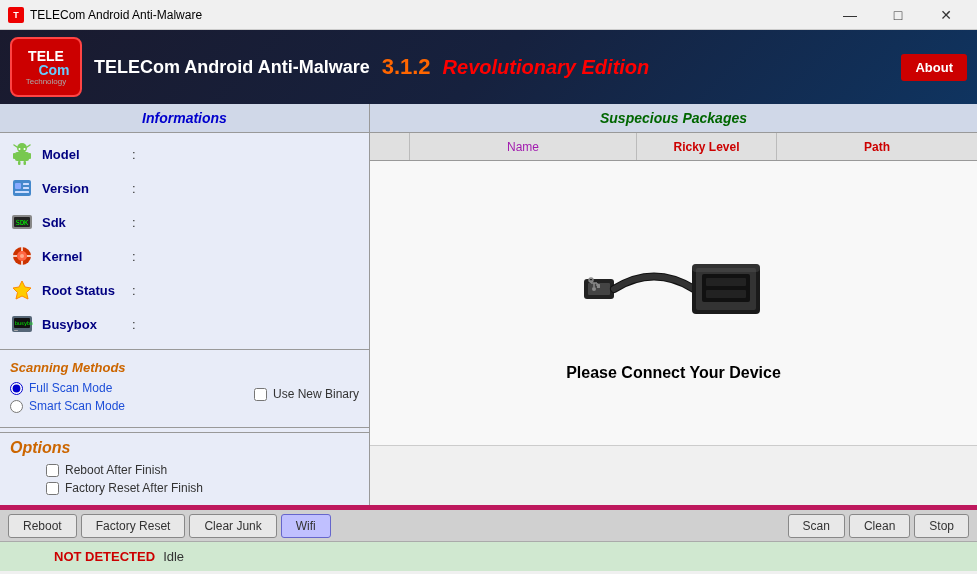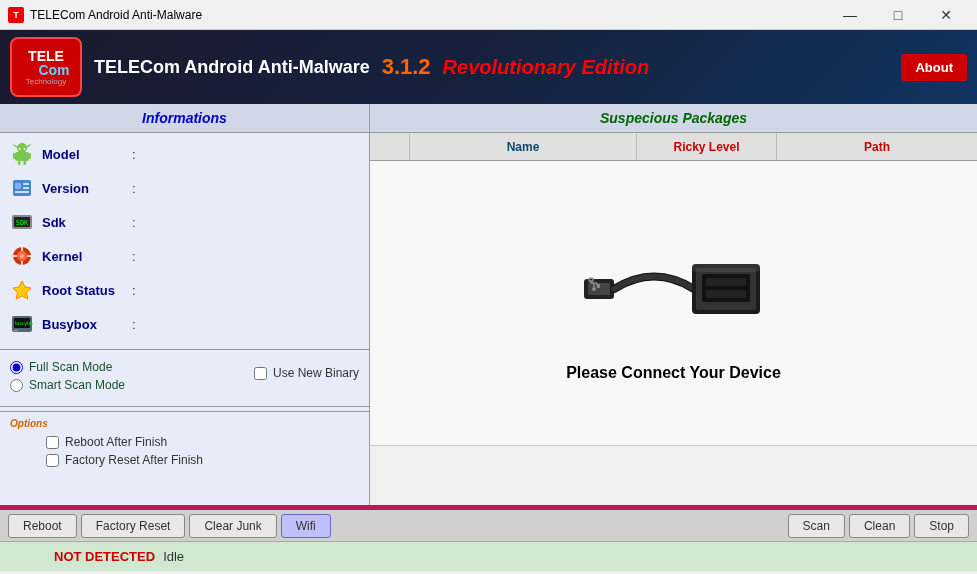--- a/index.html
+++ b/index.html
@@ -113,50 +113,50 @@
     .info-value { color: #333; font-size: 13px; }
 
     
     .panel-divider { height: 1px; background: #999; margin: 4px 0; }
 
     
     .scanning-section { padding: 6px 10px; }
     .scanning-title { color: #cc6600; font-weight: bold; font-style: italic; font-size: 13px; margin-bottom: 6px; }
     .scan-option { display: flex; align-items: center; gap: 6px; margin-bottom: 4px; }
     .scan-option input[type=radio] { accent-color: #0000cc; }
-    .scan-option label { font-size: 12px; color: #14532d; }
+    .scan-option label { font-size: 12px; color: #1d4ed8; }
 
     .use-binary-row { display: flex; align-items: center; gap: 6px; margin-top: 4px; }
     .use-binary-row input[type=checkbox] { accent-color: #0000cc; }
     .use-binary-row label { font-size: 12px; color: #333; }
 
     
     .options-section { padding: 6px 10px; border-top: 1px solid #999; }
-    .options-title { color: #cc6600; font-weight: bold; font-style: italic; font-size: 10px; margin-bottom: 6px; }
+    .options-title { color: #cc6600; font-weight: bold; font-style: italic; font-size: 16px; margin-bottom: 6px; }
     .option-row { display: flex; align-items: center; gap: 6px; margin-bottom: 4px; margin-left: 36px; }
     .option-row input[type=checkbox] { accent-color: #0000cc; }
     .option-row label { font-size: 12px; color: #333; }
 
     
     .right-panel {
       flex: 1;
       background: #f5f5f5;
       display: flex;
       flex-direction: column;
     }
 
     
     .table-header {
       display: flex;
       background: #e0e0e0;
       border-bottom: 1px solid #999;
       height: 28px;
     }
     .col-check { width: 40px; border-right: 1px solid #bbb; }
-    .col-name { flex: 1; text-align: center; color: #0c4a6e; font-weight: bold; font-size: 12px; border-right: 1px solid #bbb; display: flex; align-items: center; justify-content: center; }
+    .col-name { flex: 1; text-align: center; color: #a21caf; font-weight: normal; font-size: 12px; border-right: 1px solid #bbb; display: flex; align-items: center; justify-content: center; }
     .col-risky { width: 140px; text-align: center; color: #cc0000; font-weight: bold; font-size: 12px; border-right: 1px solid #bbb; display: flex; align-items: center; justify-content: center; }
     .col-path { width: 200px; text-align: center; color: #cc0000; font-weight: bold; font-size: 12px; display: flex; align-items: center; justify-content: center; }
 
     
     .device-connect {
       flex: 1;
       display: flex;
       flex-direction: column;
       align-items: center;
       justify-content: center;
@@ -357,20 +357,21 @@
         </div>
         <span class="info-label">Busybox</span>
         <span class="info-colon">:</span>
         <span class="info-value"></span>
       </div>
     </div>
 
     <div class="panel-divider"></div>
 
     <div class="scanning-section">
+      <div class="scanning-title">Scanning Methods</div>
       <div class="scanning-row">
         <div class="scanning-left">
           <div class="scan-option">
             <input type="radio" name="scan_mode" id="full_scan" checked="" style="">
             <label for="full_scan">Full Scan Mode</label>
           </div>
           <div class="scan-option">
             <input type="radio" name="scan_mode" id="smart_scan" style="">
             <label for="smart_scan">Smart Scan Mode</label>
           </div>

